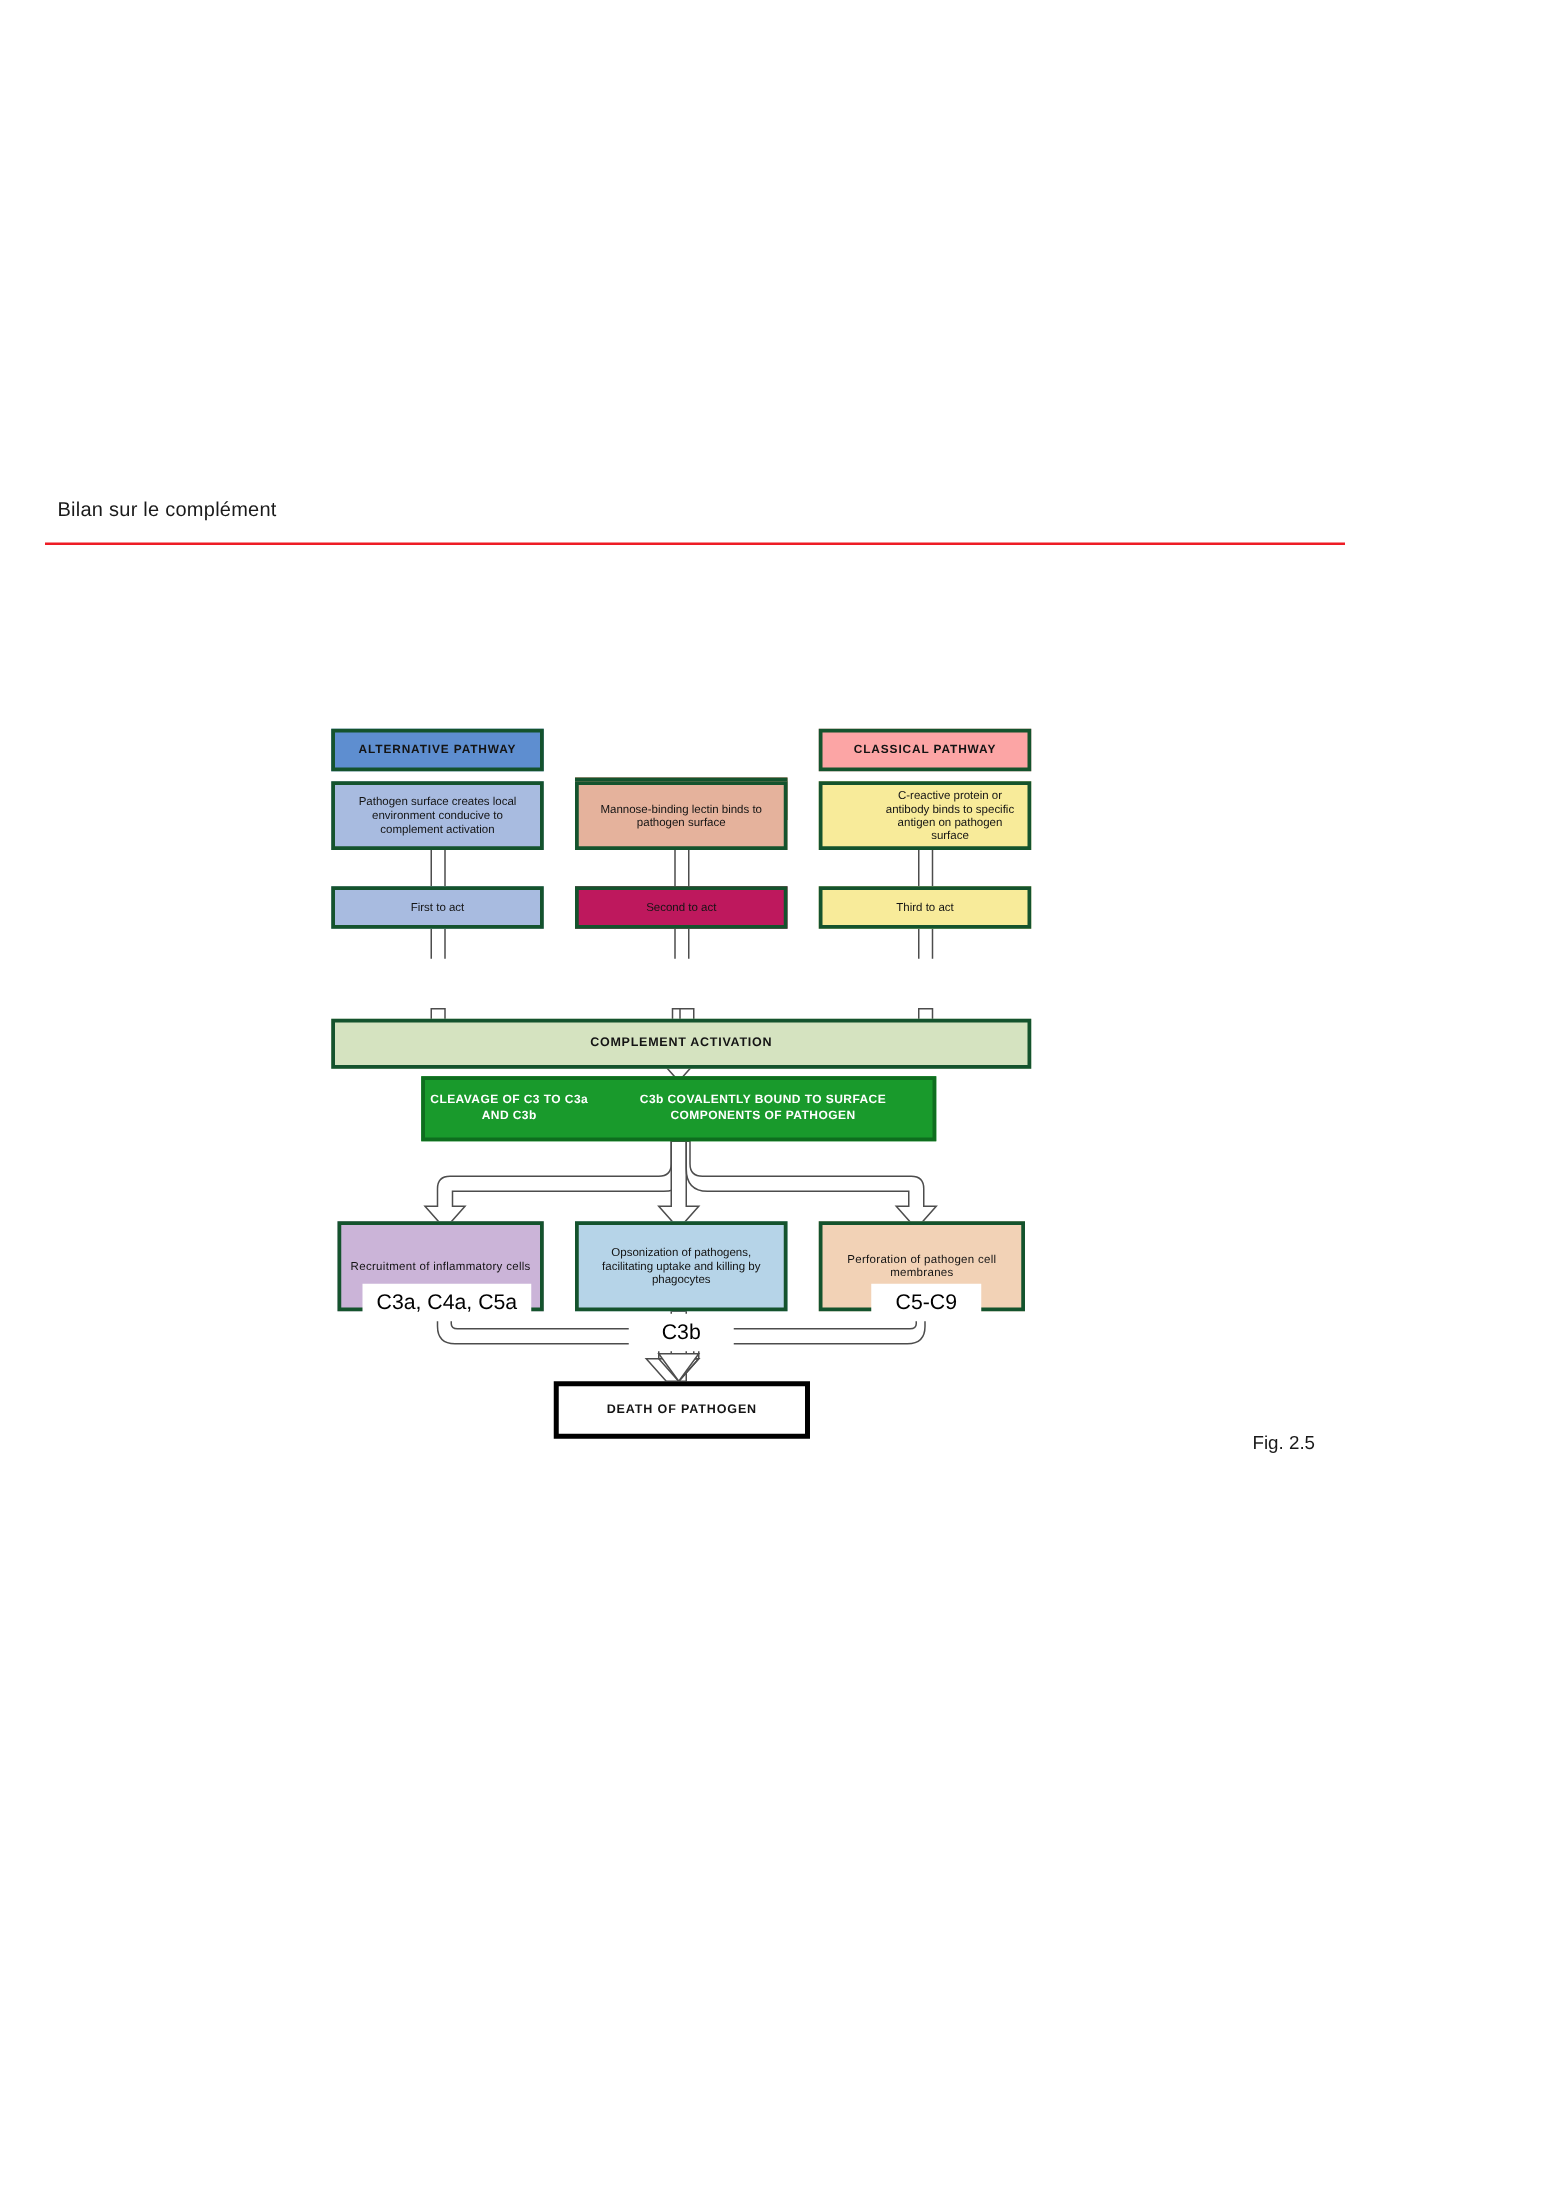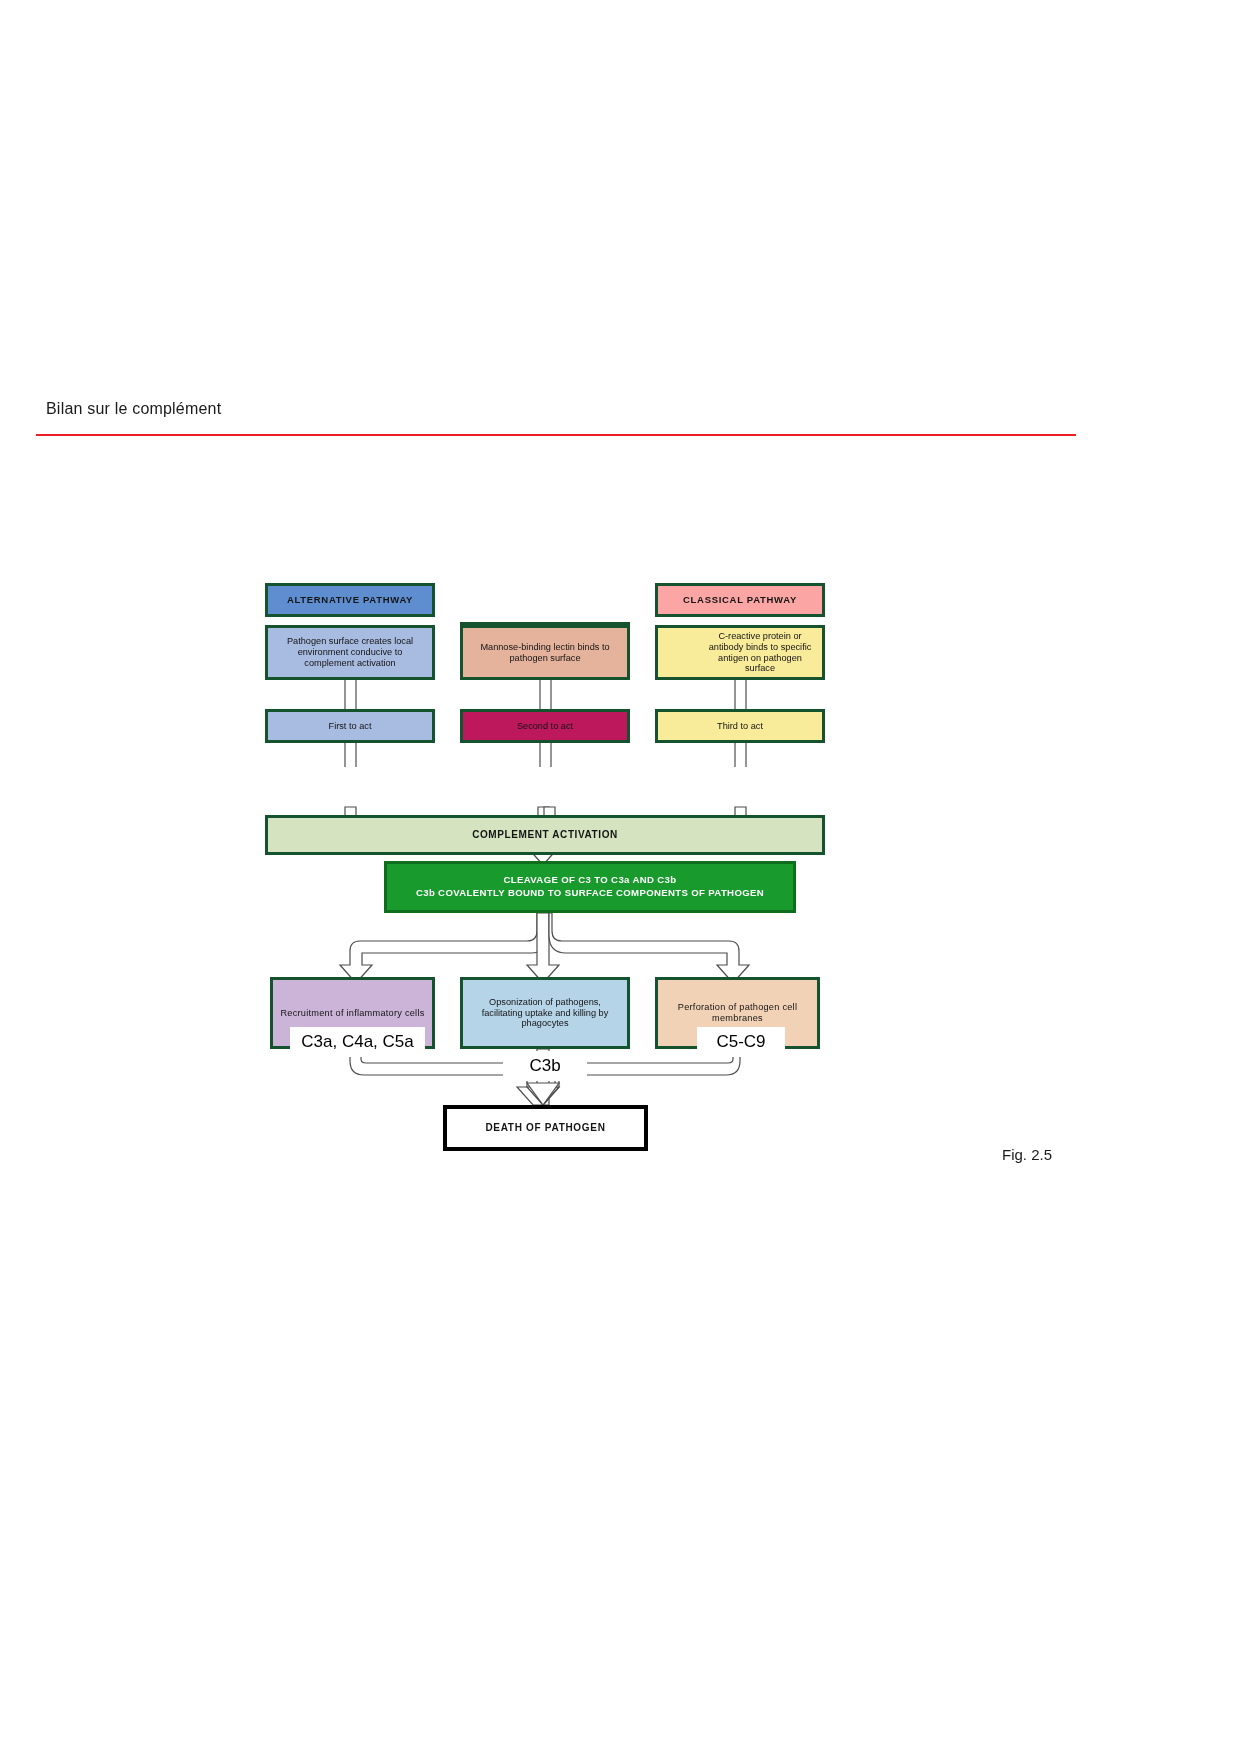--- a/index.html
+++ b/index.html
@@ -108,24 +108,22 @@
   .cleavage {
     top: 278px;
     left: 72px;
     width: 412px;
     height: 52px;
     background: #199a2c;
     color: #ffffff;
     font-size: 9.6px;
     font-weight: bold;
     letter-spacing: 0.35px;
-    flex-direction: column;
     line-height: 1.35;
     border-color: #0e6e1e;
-    margin-left: 47px;
   }
 
   
   .eff { top: 394px; height: 72px; }
   .eff-1 { left: 5px;   width: 165px; background: #cbb4d8; }
   .eff-2 { left: 195px; width: 170px; background: #b6d4e8; }
   .eff-3 { left: 390px; width: 165px; background: #f2d2b6; }
   .eff-txt { font-size: 9.2px; padding: 2px 5px; }
   .eff-1 .eff-txt, .eff-3 .eff-txt { letter-spacing: 0.25px; }
 

